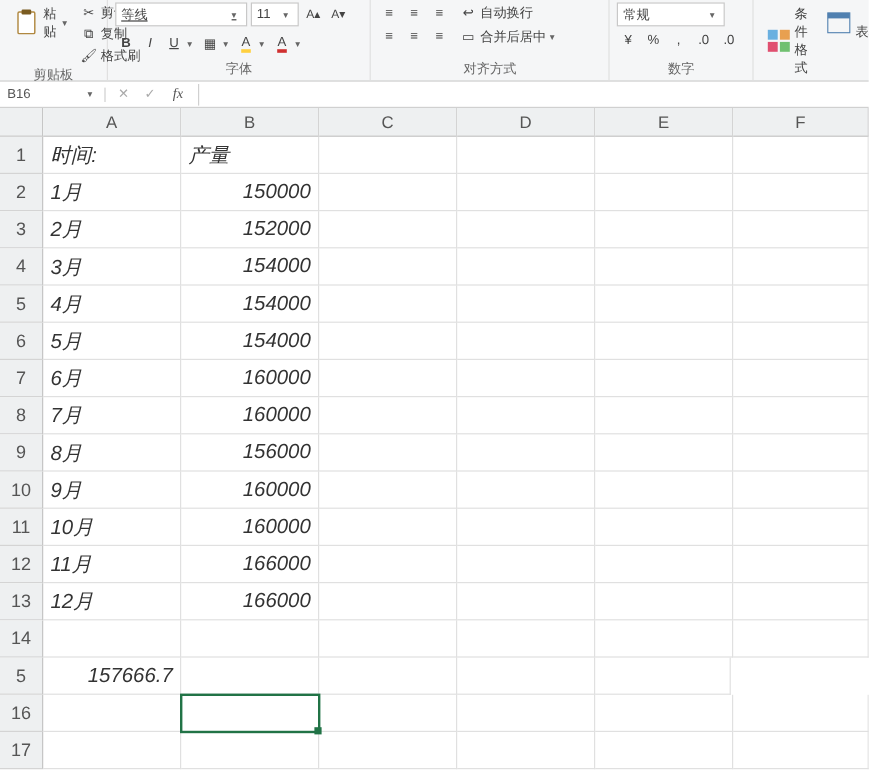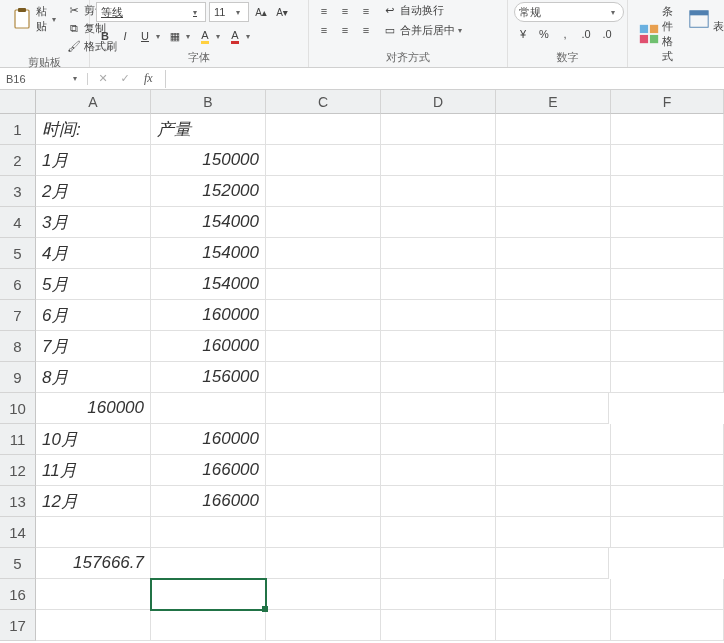--- a/index.html
+++ b/index.html
@@ -12,21 +12,21 @@
 .rgroup-label { text-align: center; font-size: 11px; color: #666; padding-bottom: 2px; }
 .vcol { display: flex; flex-direction: column; gap: 1px; }
 .smallbtn { display: flex; align-items: center; gap: 3px; font-size: 11px; padding: 1px 2px; cursor: pointer; color: #444; white-space: nowrap; }
 .bigbtn { display: flex; flex-direction: row; align-items: center; justify-content: center; gap: 2px; padding: 2px 4px; cursor: pointer; font-size: 11px; color: #444; }
 .icon { width: 14px; height: 14px; display: inline-flex; align-items: center; justify-content: center; }
 .icon-lg { width: 24px; height: 24px; display: inline-flex; align-items: center; justify-content: center; }
 .dd { width: 8px; font-size: 8px; color: #666; }
 .sel { height: 20px; border: 1px solid #c8c8c8; background: #fff; display: flex; align-items: center; justify-content: space-between; padding: 0 4px; font-size: 11px; }
 .fontname { width: 110px; text-decoration: underline; }
 .fontsize { width: 40px; }
-.numfmt { width: 110px; border-radius: 10px; }
+.numfmt { width: 90px; }
 .hrow { display: flex; gap: 3px; align-items: center; }
 .brow { display: flex; gap: 2px; align-items: center; margin-top: 3px; }
 .sqbtn { width: 18px; height: 18px; display: flex; align-items: center; justify-content: center; cursor: pointer; font-size: 11px; }
 .aA { font-size: 10px; }
 
 
 .fbar { display: flex; align-items: center; height: 22px; border-bottom: 1px solid #d0d0d0; justify-content: center; }
 .namebox { width: 88px; border-right: 1px solid #d0d0d0; padding: 0 6px; display: flex; align-items: center; justify-content: space-between; font-size: 11px; color: #555; }
 .fx-btns { display: flex; align-items: center; gap: 4px; padding: 0 6px; border-right: 1px solid #d0d0d0; }
 .fx { font-style: italic; font-family: serif; color: #555; padding: 0 6px; }
@@ -309,20 +309,21 @@
       </div>
       <div class="row">
         <div class="cell cA">8月</div>
         <div class="cell cB">156000</div>
         <div class="cell cC"></div>
         <div class="cell cD"></div>
         <div class="cell cE"></div>
         <div class="cell cF"></div>
       </div>
       <div class="row">
+        <div class="cell cA">9月</div>
         <div class="cell cB">160000</div>
         <div class="cell cC"></div>
         <div class="cell cD"></div>
         <div class="cell cE"></div>
         <div class="cell cF"></div>
       </div>
       <div class="row">
         <div class="cell cA">10月</div>
         <div class="cell cB">160000</div>
         <div class="cell cC"></div>

